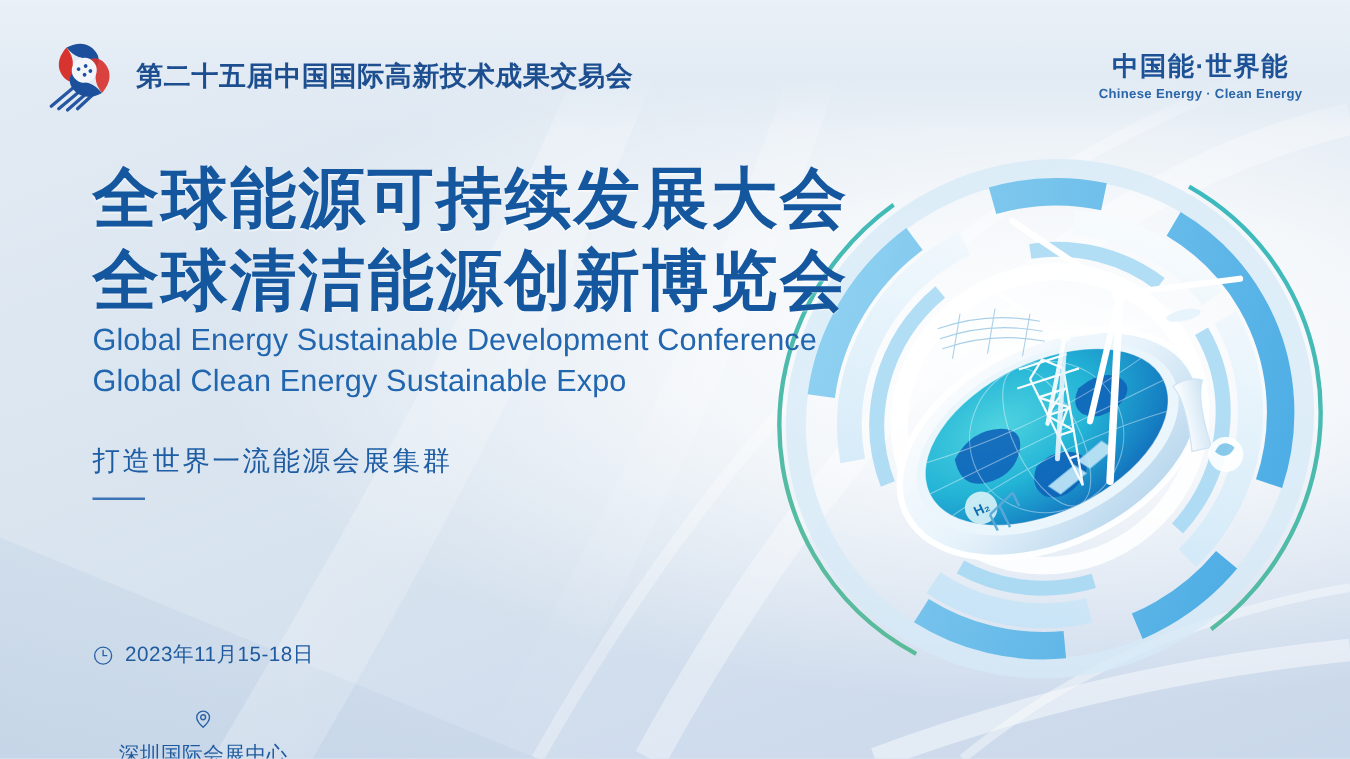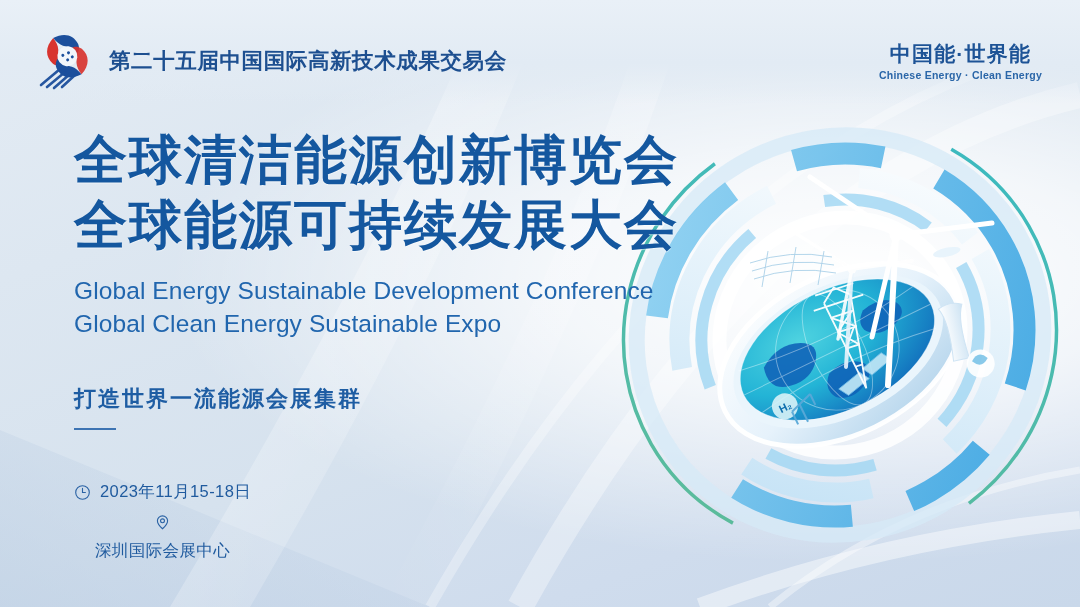--- a/index.html
+++ b/index.html
@@ -50,30 +50,30 @@
   .copy { position:absolute; left:74px; top:128px; width:700px; }
   .headline {
     font-size:53px; font-weight:700; color:#14579f; letter-spacing:2.0px;
     line-height:1.22; white-space:nowrap;
     text-shadow:0 1px 1px rgba(255,255,255,0.55);
   }
   .sub-en {
     font-size:24.5px; font-weight:400; color:#2166ae; letter-spacing:0.1px;
     line-height:1.32; white-space:nowrap;
   }
-  .sub-en.first { margin-top:18px; }
+  .sub-en.first { }
   .tagline {
-    margin-top:44px; font-size:22px; font-weight:700; color:#1e5da3;
+    margin-top:32px; font-size:22px; font-weight:400; color:#1e5da3;
     letter-spacing:2.0px; white-space:nowrap;
   }
   .rule { margin-top:14px; width:42px; height:2px; background:#3d74b3; }
 
   
   .meta { position:absolute; left:74px; top:481px; }
-  .meta-row { display:flex; align-items:center; gap:9px; margin-bottom:11px; }
+  .meta-row { display:flex; align-items:center; gap:9px; margin-bottom:11px;margin-top:32px; }
   .meta-row:last-child { margin-bottom:0;flex-direction:column; }
   .meta-icon { width:17px; height:17px; flex:none; display:block; }
   .meta-text { font-size:16.5px; color:#1f5a9e; letter-spacing:0.4px; white-space:nowrap; }
 
   
   .artwork { position:absolute; left:600px; top:55px; width:480px; height:520px; }
   .artwork svg { width:100%; height:100%; display:block; }
 </style>
 </head>
 <body>
@@ -259,22 +259,22 @@
       <g stroke="#7fb9dd" stroke-width="0.9" fill="none" opacity="0.65">
         <path d="M150 208 q40 -14 82 -6"></path>
         <path d="M152 216 q40 -14 82 -6"></path>
         <path d="M154 224 q40 -14 82 -6"></path>
         <path d="M168 196 L162 232 M196 192 L190 228 M224 196 L218 230"></path>
       </g>
     </svg>
   </div>
 
   <div class="copy">
+    <div class="headline">全球能源可持续发展大会</div>
     <div class="headline">全球清洁能源创新博览会</div>
-    <div class="headline">全球能源可持续发展大会</div>
     <div class="sub-en first">Global Energy Sustainable Development Conference</div>
     <div class="sub-en">Global Clean Energy Sustainable Expo</div>
     <div class="tagline">打造世界一流能源会展集群</div>
     <div class="rule"></div>
   </div>
 
   <div class="meta">
     <div class="meta-row">
       <svg class="meta-icon" viewBox="0 0 20 20">
         <circle cx="10" cy="10" r="8" fill="none" stroke="#2a62a4" stroke-width="1.3"></circle>

